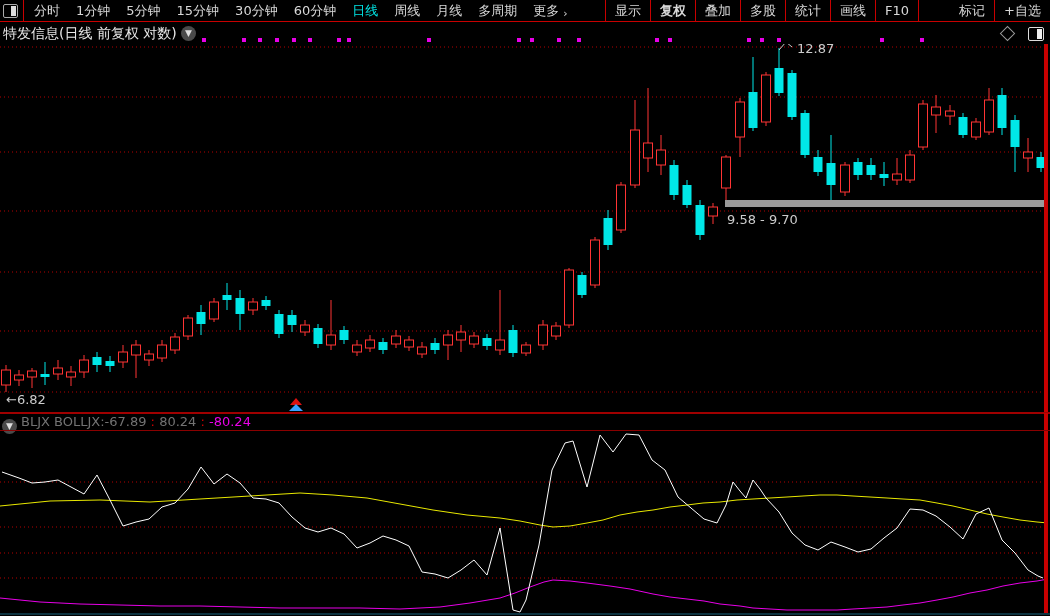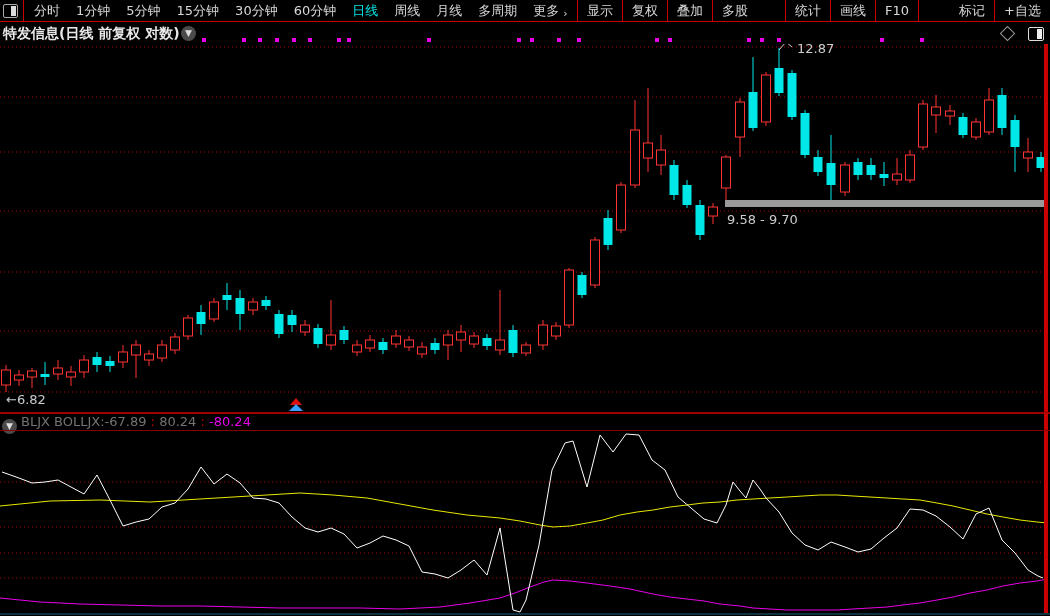--- a/index.html
+++ b/index.html
@@ -10,21 +10,21 @@
            border-bottom:1px solid #c80000;box-sizing:border-box;white-space:nowrap;}
   .win-icon{width:13px;height:12px;border:1px solid #aaa;border-radius:2px;margin:0 3px 0 3px;position:relative;flex:0 0 auto;}
   .win-icon::after{content:"";position:absolute;right:1px;top:1px;bottom:1px;width:5px;background:#ddd;}
   .tb-sep{width:1px;height:22px;background:#c80000;margin:0 2px;flex:0 0 auto;}
   .tb-item{color:#d8d8d8;font-size:13px;padding:0 8px;cursor:default;flex:0 0 auto;}
   .tb-item.active{color:#00e5e5;}
   .tb-more-arrow{color:#d8d8d8;font-size:11px;margin-left:-4px;}
   .tb-spacer{flex:1 1 auto;}
   .tb-right{color:#d8d8d8;font-size:13px;padding:0 9px;border-left:1px solid #c80000;flex:0 0 auto;}
   
-  .titlebar{position:absolute;top:23px;left:0;width:1050px;height:20px;font-weight:bold;}
+  .titlebar{position:absolute;top:23px;left:0;width:1050px;height:20px;}
   .chart-title{position:absolute;left:3px;top:2px;color:#e8e8e8;font-size:14px;}
   .circle-chevron{position:absolute;top:3px;width:15px;height:15px;border-radius:50%;background:#4a4a4a;
                   color:#ddd;font-size:9px;line-height:15px;text-align:center;}
   .mdot{position:absolute;width:4px;height:4px;background:#e800e8;top:15px;}
   .diamond-icon{position:absolute;top:5px;width:9px;height:9px;border:1px solid #999;transform:rotate(45deg);background:#000;}
   .win-icon2{position:absolute;top:4px;width:14px;height:12px;border:1px solid #ddd;border-radius:2px;}
   .win-icon2::after{content:"";position:absolute;right:1px;top:1px;bottom:1px;width:5px;background:#eee;}
   
   #mainChart{position:absolute;top:44px;left:0;}
   .panel-sep{position:absolute;left:0;width:1050px;height:2px;background:#a00000;top:412px;}
@@ -52,24 +52,24 @@
         <span class="tb-item active">日线</span>
         <span class="tb-item">周线</span>
         <span class="tb-item">月线</span>
         <span class="tb-item">多周期</span>
         <span class="tb-item">更多</span>
         <span class="tb-more-arrow">›</span>
       </span>
     <span class="tb-spacer"></span>
     <span id="rightItems" style="display:flex;align-items:center;height:22px;">
         <span class="tb-right" style="line-height: 22px;">显示</span>
-        <span class="tb-right" style="line-height: 22px;">复权</span>
+        <span class="tb-right" style="line-height: 22px; font-weight: bold;">复权</span>
         <span class="tb-right" style="line-height: 22px;">叠加</span>
         <span class="tb-right" style="line-height: 22px;">多股</span>
-        <span class="tb-right" style="line-height: 22px; margin-left: 28px;">统计</span>
+        <span class="tb-right" style="line-height: 22px;">统计</span>
         <span class="tb-right" style="line-height: 22px;">画线</span>
         <span class="tb-right" style="line-height: 22px;">F10</span>
         <span class="tb-right" style="line-height: 22px; padding-left: 40px;">标记</span>
         <span class="tb-right" style="line-height: 22px; text-align: right;">+自选</span>
       </span>
   </div>
 
   <div class="titlebar">
     <span class="chart-title">特发信息(日线 前复权 对数)</span>
     <span class="circle-chevron" id="titleChevron" style="left:181px;">▼</span>

